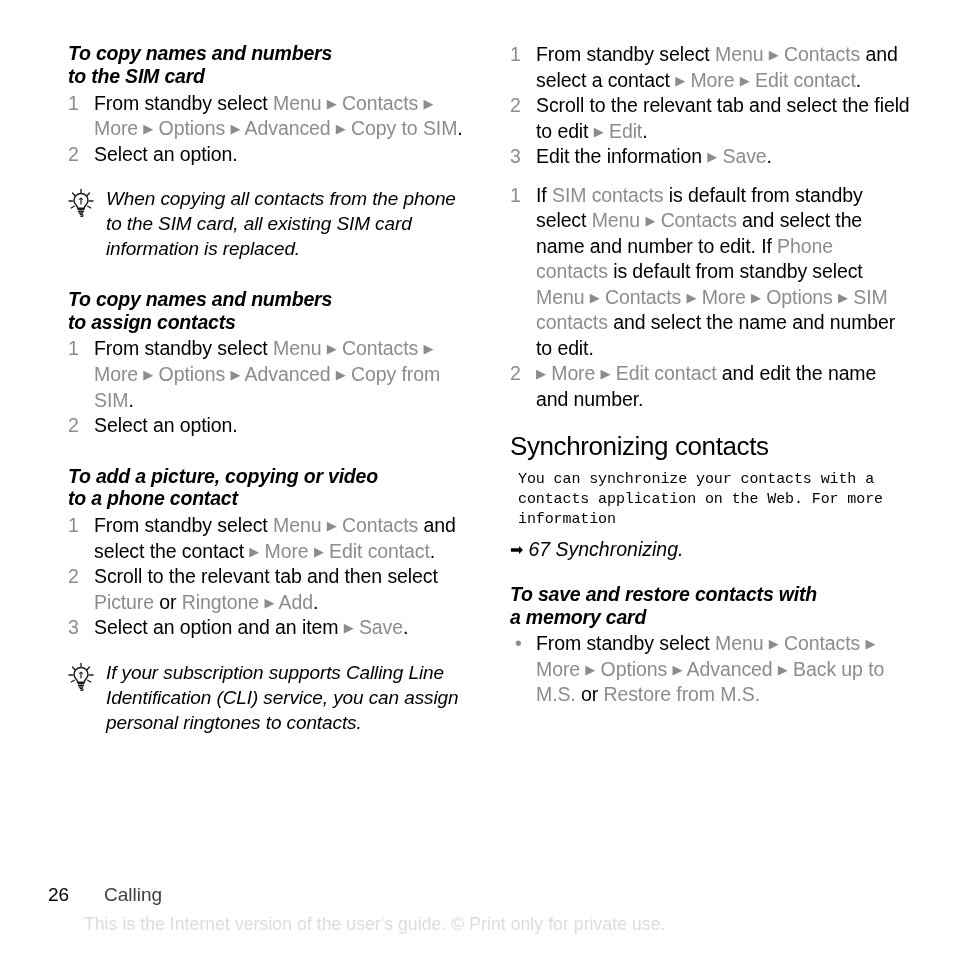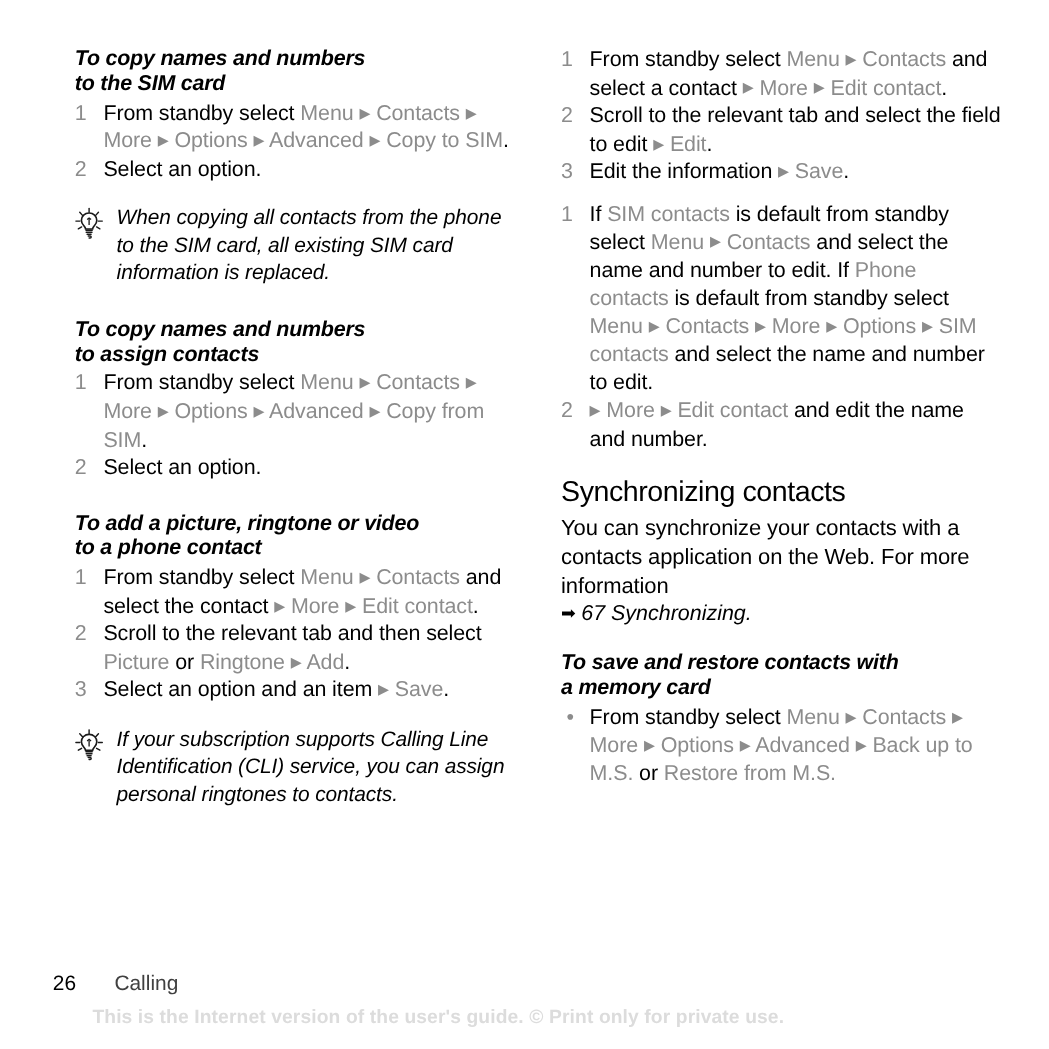--- a/index.html
+++ b/index.html
@@ -42,24 +42,25 @@
   }
   .h-sect {
     font-size: 26px;
     font-weight: normal;
     line-height: 1.15;
     letter-spacing: -0.4px;
     margin: 0 0 5px 0;
     color: #000;
   }
   .para {
-    font-size: 20px;
+    font-size: 15px;
     line-height: 1.31;
     letter-spacing: -0.1px;
-    margin: 0;
+    margin: 8px;
+    font-family: Liberation Mono, monospace;
   }
 
   
   ol.steps, ul.steps {
     list-style: none;
     margin: 0;
     padding: 0;
   }
   ol.steps > li, ul.steps > li {
     position: relative;
@@ -145,21 +146,21 @@
     left: 104px;
     top: 0;
     font-size: 19px;
     color: #404040;
   }
   .watermark {
     position: absolute;
     left: 84px;
     top: 30px;
     font-size: 17.5px;
-    font-weight: bold;
+    font-weight: normal;
     color: #dcdcdc;
     letter-spacing: 0.1px;
     white-space: nowrap;
   }
 </style>
 </head>
 <body>
 
 <div class="page">
 
@@ -210,21 +211,21 @@
       <ol class="steps">
           <li><span class="marker">1</span><span>From standby select </span><span class="ui">Menu</span> <span class="tri-lit" style="color: rgb(140, 140, 140); font-size: 13px; position: relative; top: -2px;">▶</span> <span class="ui">Contacts</span> <span class="tri-lit" style="color: rgb(140, 140, 140); font-size: 13px; position: relative; top: -2px;">▶</span> <span class="ui">More</span> <span class="tri-lit" style="color: rgb(140, 140, 140); font-size: 13px; position: relative; top: -2px;">▶</span> <span class="ui">Options</span> <span class="tri-lit" style="color: rgb(140, 140, 140); font-size: 13px; position: relative; top: -2px;">▶</span> <span class="ui">Advanced</span> <span class="tri-lit" style="color: rgb(140, 140, 140); font-size: 13px; position: relative; top: -2px;">▶</span> <span class="ui">Copy from SIM</span><span>.</span></li>
           <li><span class="marker">2</span><span>Select an option.</span></li>
         </ol>
     </div>
 
     <div class="gap-lg"></div>
 
     <div>
       <div class="h-proc">
-        <span>To add a picture, ringtone or video</span><br>
+        <span>To add a picture, copying or video</span><br>
         <span>to a phone contact</span>
       </div>
       <ol class="steps">
           <li><span class="marker">1</span><span>From standby select </span><span class="ui">Menu</span> <span class="tri-lit" style="color: rgb(140, 140, 140); font-size: 13px; position: relative; top: -2px;">▶</span> <span class="ui">Contacts</span><span> and select the contact </span> <span class="tri-lit" style="color: rgb(140, 140, 140); font-size: 13px; position: relative; top: -2px;">▶</span> <span class="ui">More</span> <span class="tri-lit" style="color: rgb(140, 140, 140); font-size: 13px; position: relative; top: -2px;">▶</span> <span class="ui">Edit contact</span><span>.</span></li>
           <li><span class="marker">2</span><span>Scroll to the relevant tab and then select </span><span class="ui">Picture</span><span> or </span><span class="ui">Ringtone</span> <span class="tri-lit" style="color: rgb(140, 140, 140); font-size: 13px; position: relative; top: -2px;">▶</span> <span class="ui">Add</span><span>.</span></li>
           <li><span class="marker">3</span><span>Select an option and an item </span> <span class="tri-lit" style="color: rgb(140, 140, 140); font-size: 13px; position: relative; top: -2px;">▶</span> <span class="ui">Save</span><span>.</span></li>
         </ol>
     </div>
 
     <div class="gap-md"></div>

